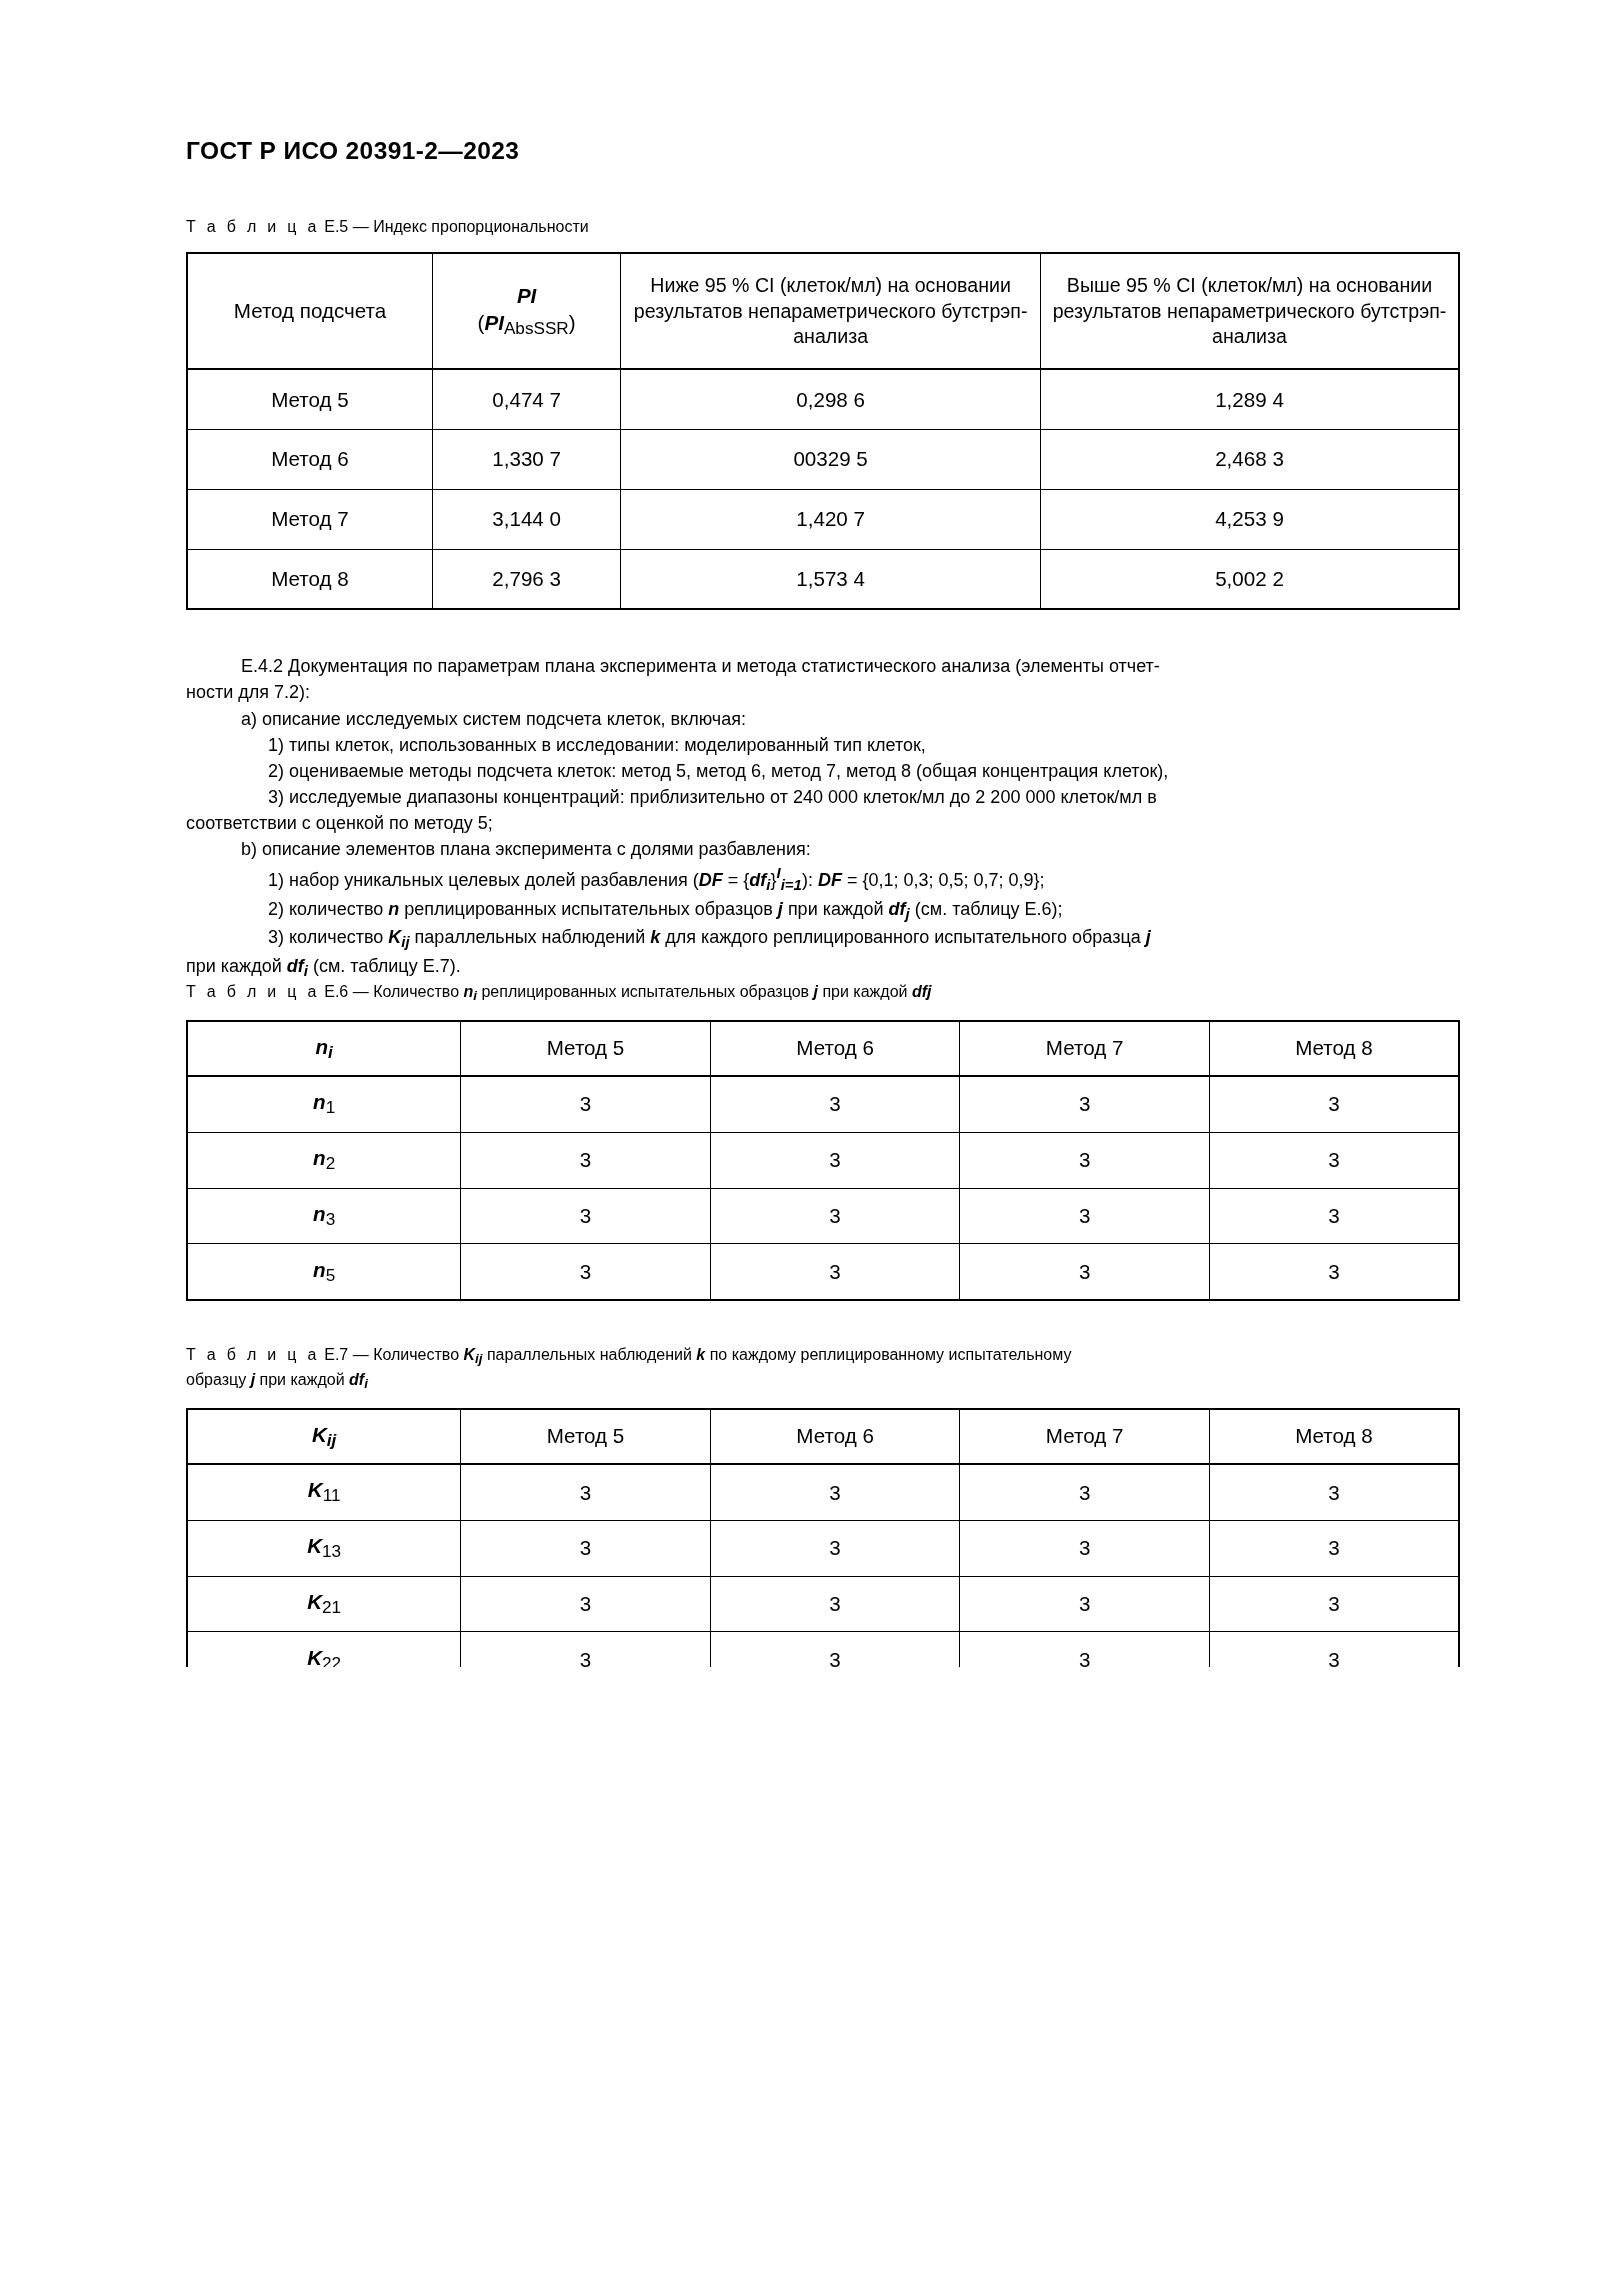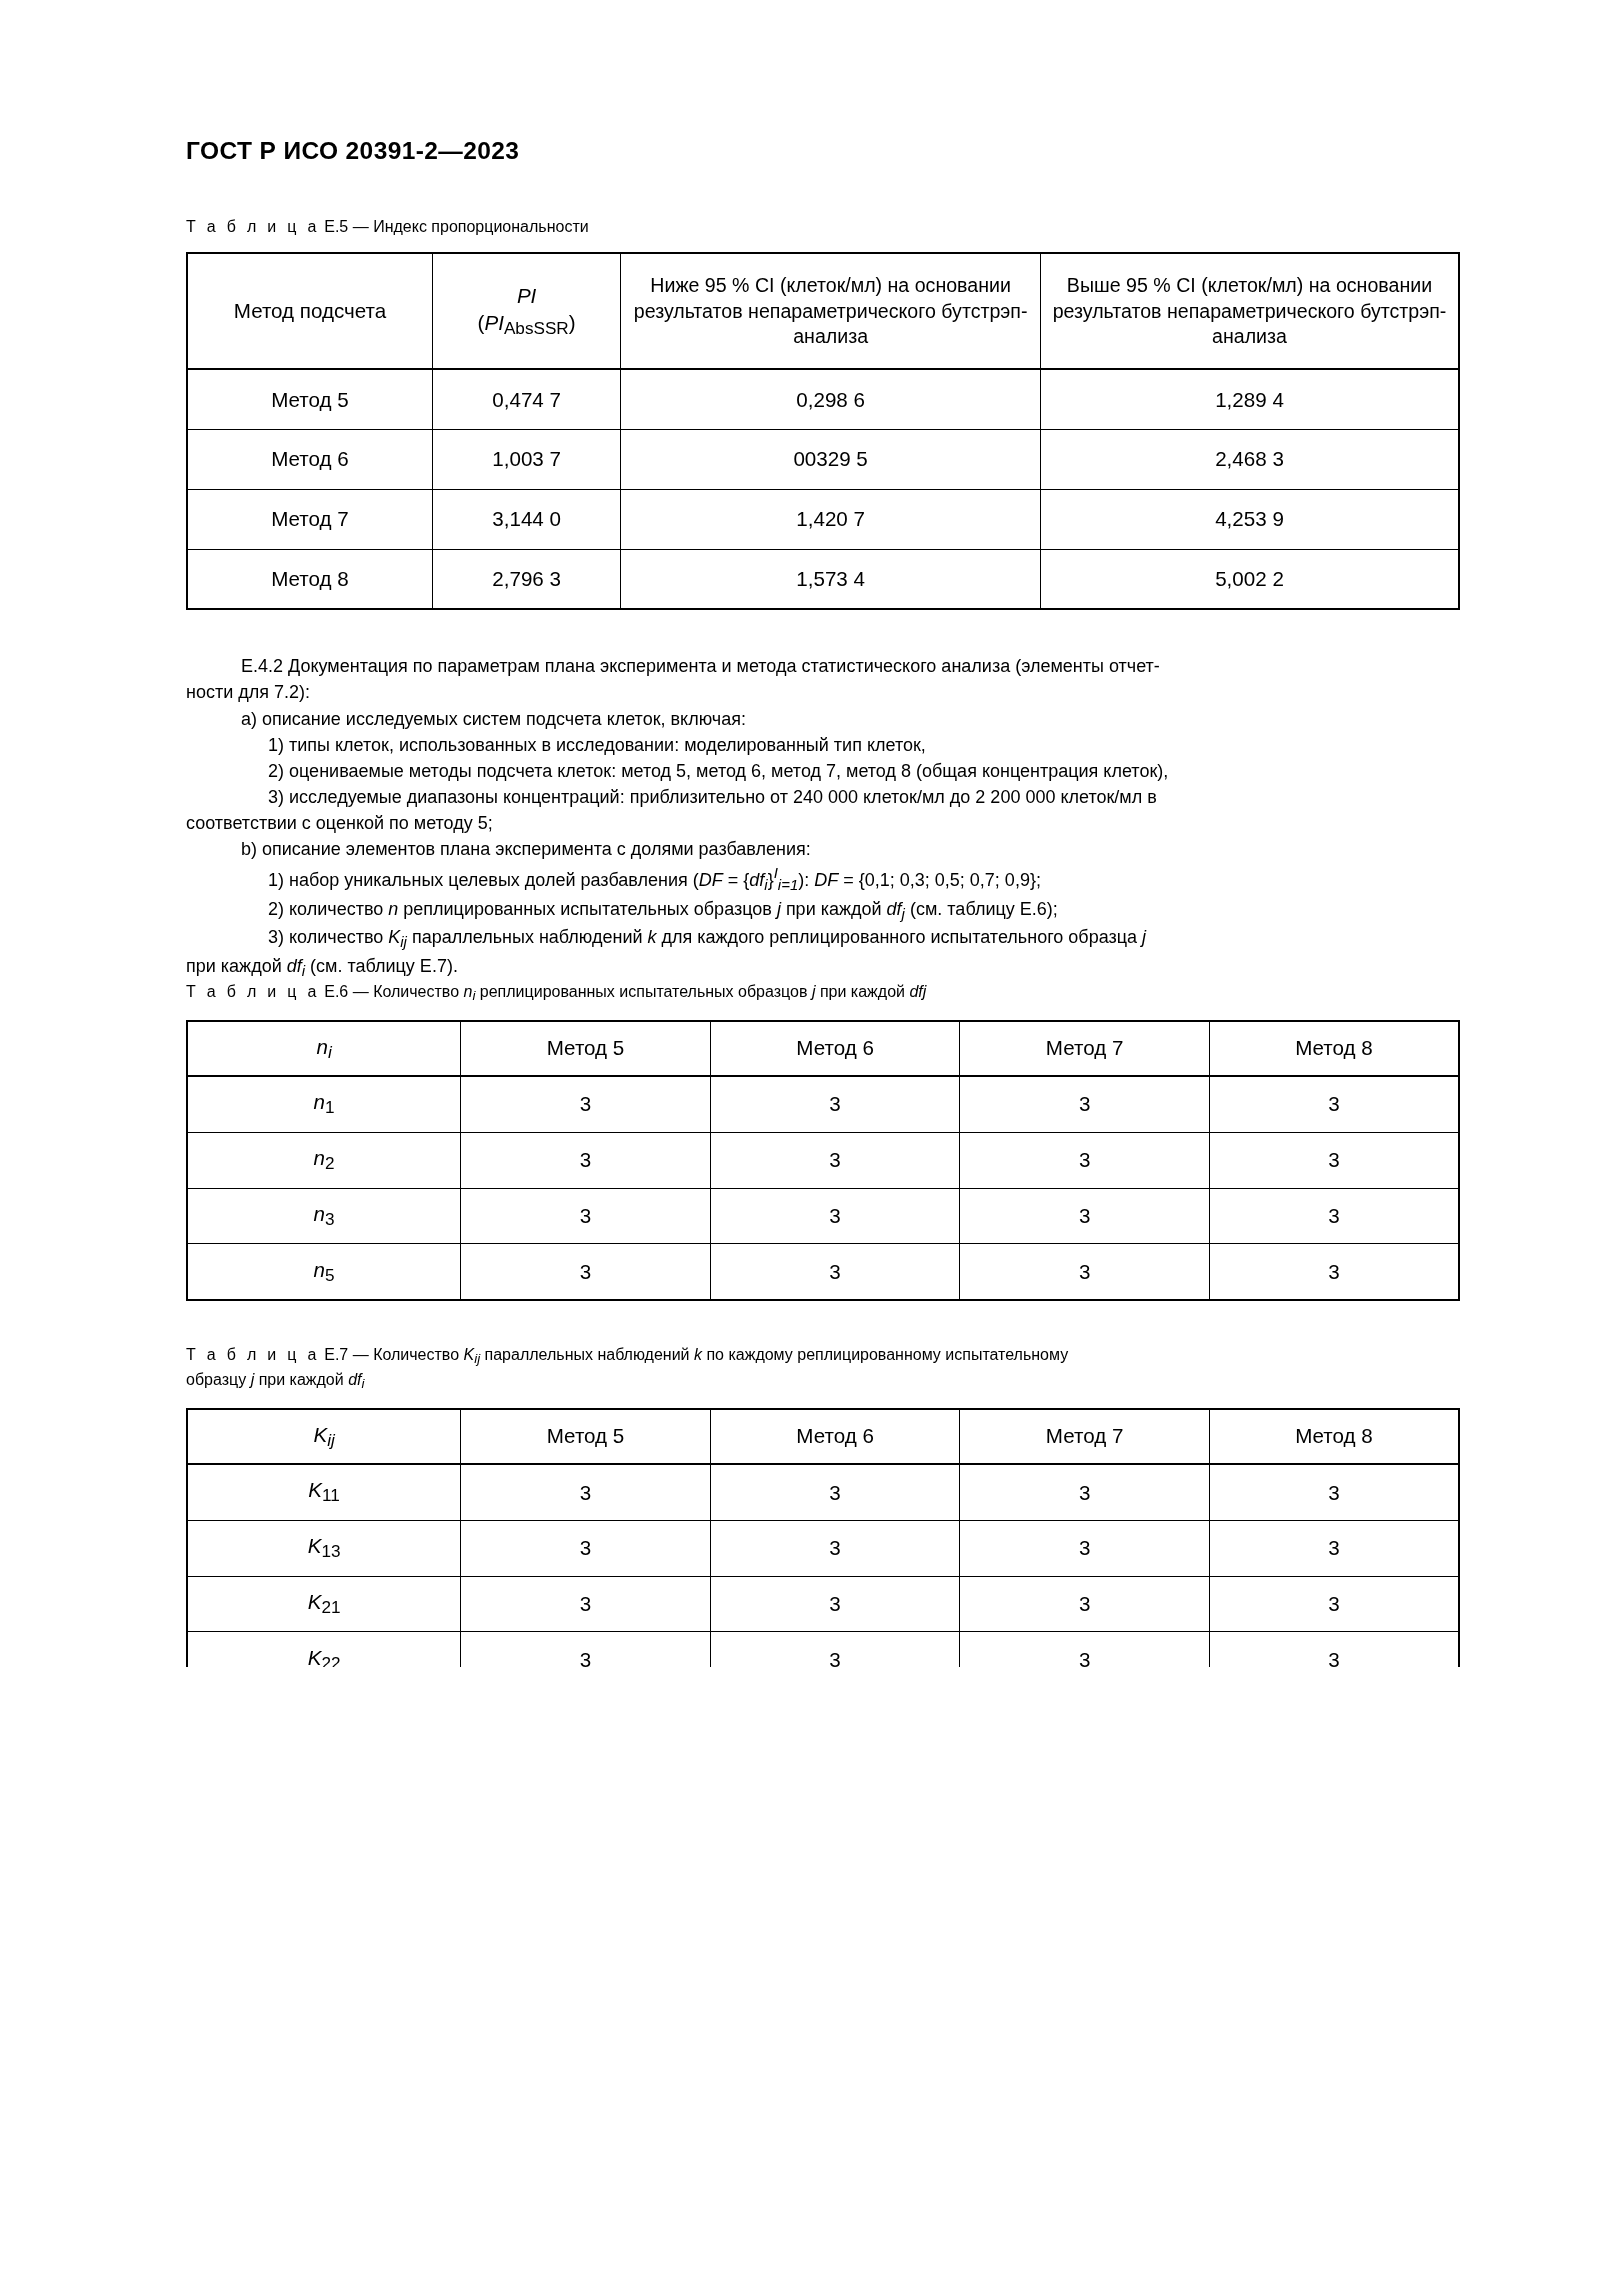--- a/index.html
+++ b/index.html
@@ -75,21 +75,21 @@
   .t-e6 col.c1 { width: 21.5%; }
   .t-e6 col.cx { width: 19.6%; }
   .t-e6 thead th { height: 41px; }
   .t-e6 tbody td { height: 43px; }
 
   .t-e7 col.c1 { width: 21.5%; }
   .t-e7 col.cx { width: 19.6%; }
   .t-e7 thead th { height: 41px; }
   .t-e7 tbody td { height: 43px; }
 
-  .sym { font-style: italic; }
+  .sym { font-style: italic; font-weight: bold; }
   sub { vertical-align: -0.25em; }
   sup { vertical-align: 0.55em; }
   .upr { font-style: normal; }
 
   p.body {
     font-size: 18px;
     line-height: 1.45;
     margin: 0;
     text-align: justify;
     text-justify: inter-word;
@@ -142,21 +142,21 @@
       </thead>
       <tbody>
         <tr>
           <td>Метод 5</td>
           <td>0,474 7</td>
           <td>0,298 6</td>
           <td>1,289 4</td>
         </tr>
         <tr>
           <td>Метод 6</td>
-          <td>1,003 7</td>
+          <td>1,330 7</td>
           <td>00329 5</td>
           <td>2,468 3</td>
         </tr>
         <tr>
           <td>Метод 7</td>
           <td>3,144 0</td>
           <td>1,420 7</td>
           <td>4,253 9</td>
         </tr>
         <tr>

